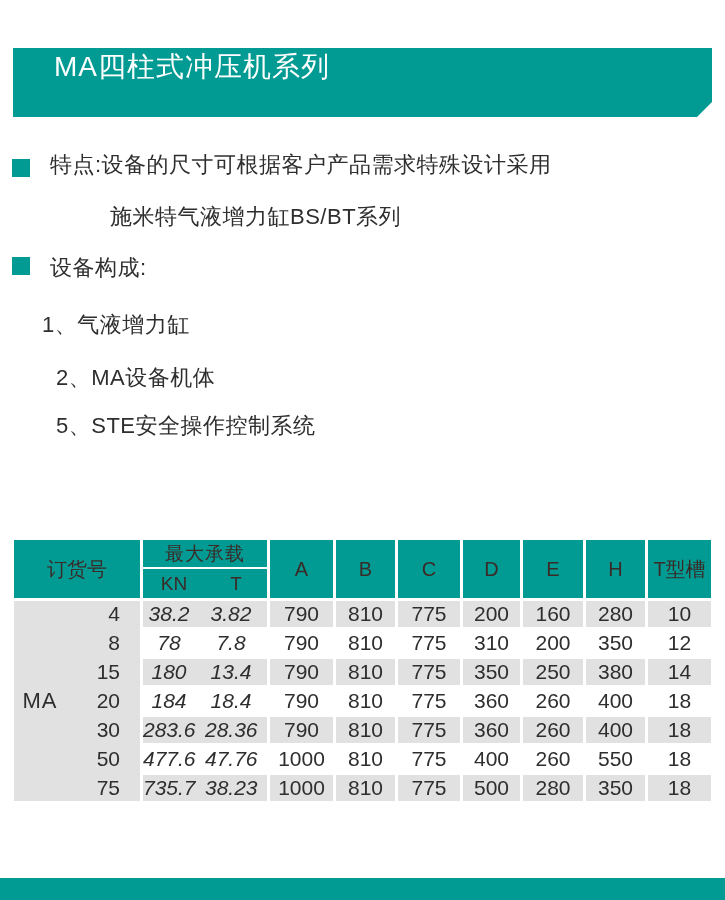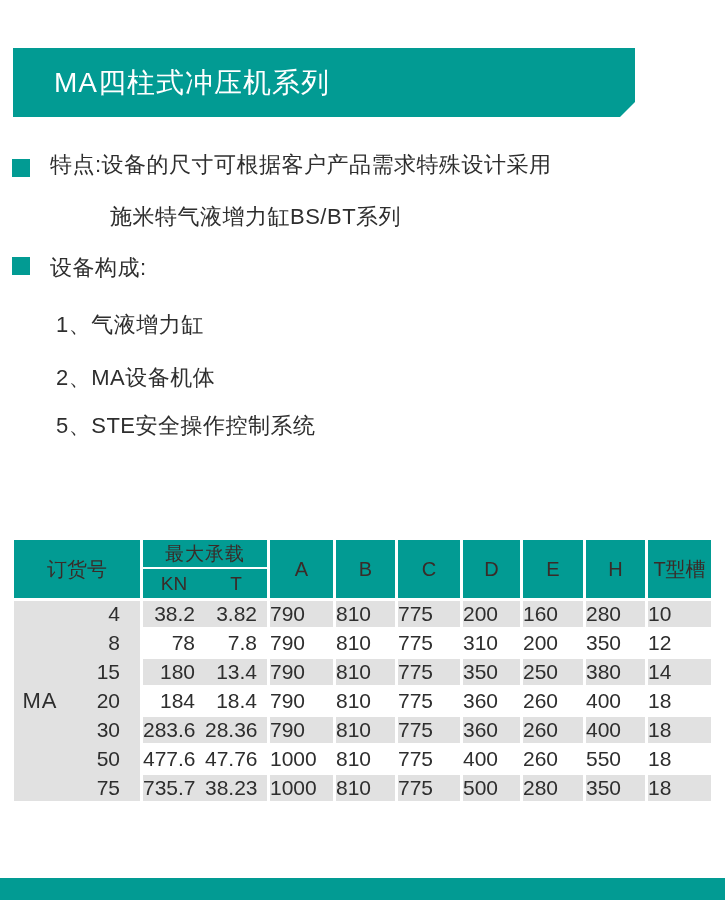--- a/index.html
+++ b/index.html
@@ -14,24 +14,24 @@
   .page{
     position:relative;
     width:725px;height:900px;
     background:#ffffff;
     overflow:hidden;
     margin:0 auto;
   }
   
   .banner{
     position:absolute;left:13px;top:48px;
-    width:622px;height:69px;
+    width:699px;height:69px;
     background:var(--teal);
     clip-path:polygon(0 0,100% 0,100% calc(100% - 15px),calc(100% - 15px) 100%,0 100%);
-    display:flex;align-items:center;
+    display:flex;align-items:flex-start;
   }
   .banner-title{
     color:#ffffff;
     font-size:28px;
     font-weight:500;
     letter-spacing:1px;
     padding-left:41px;
   }
   
   .bullet-square{
@@ -43,21 +43,21 @@
   .txt{
     position:absolute;
     color:var(--text-dark);
     font-size:22px;
     letter-spacing:.5px;
     white-space:nowrap;
   }
   .feature1{left:50px;top:150px;}
   .feature1-cont{left:110px;top:202px;}
   .feature2{left:50px;top:253px;}
-  .comp-item1{left:56px;top:310px;}
+  .comp-item1{left:42px;top:310px;}
   .comp-item2{left:56px;top:363px;}
   .comp-item3{left:56px;top:411px;}
   
   .spec-table{
     position:absolute;left:14px;top:540px;width:697px;
   }
   .thead,.tbody{
     display:grid;
     grid-template-columns:126px 124px 63px 59px 62px 57px 60px 59px 63px;
     column-gap:3px;
@@ -102,24 +102,25 @@
   .size-col{
     flex:1;
     display:grid;grid-auto-rows:26px;row-gap:3px;
   }
   .size-col .size-cell{
     text-align:right;padding-right:20px;
     line-height:26px;font-size:21px;color:var(--text-dark);
   }
   .cell{
     line-height:26px;font-size:21px;color:var(--text-dark);
+    text-align:center;
   }
   .cell.shade{background:var(--row-gray);}
   .cell.plain{background:#ffffff;}
-  .cell.load{display:flex;text-align:right;}
+  .cell.load{display:flex;font-style:italic;}
   .cell.load span{width:50%;padding-right:10px;}
   
   .footer-bar{
     position:absolute;left:0;right:0;bottom:0;height:22px;
     background:var(--teal);
   }
 </style>
 </head>
 <body>
 

